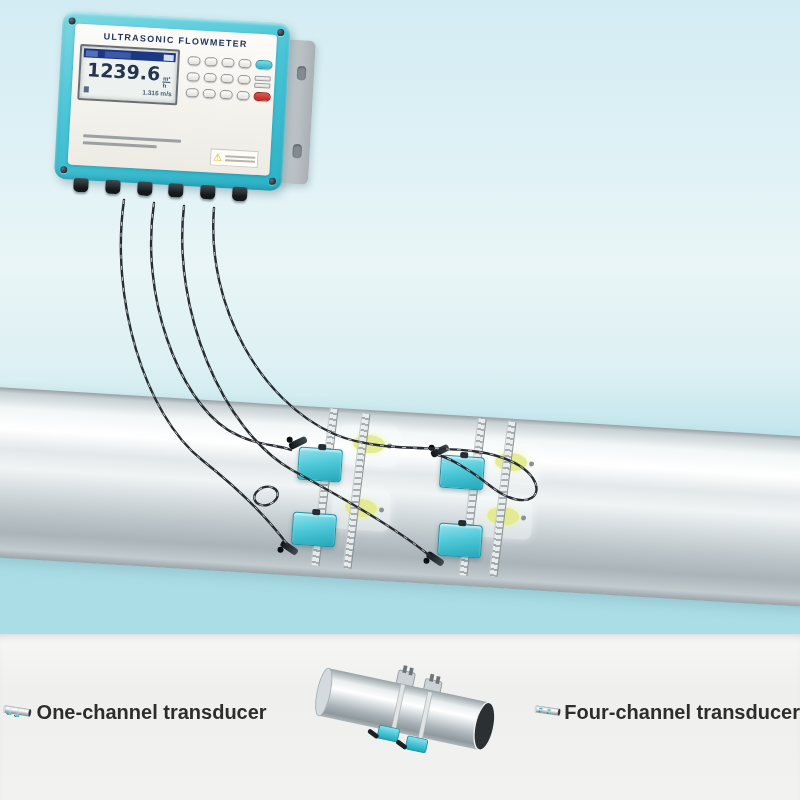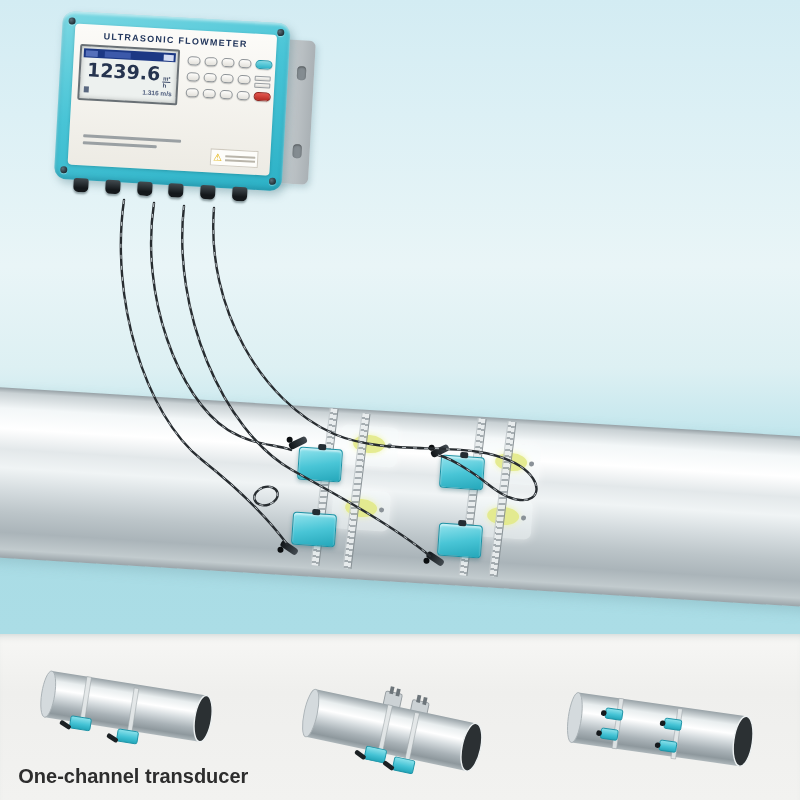--- a/index.html
+++ b/index.html
@@ -101,21 +101,21 @@
 
   .glands { position:absolute; left:20px; right:34px; bottom:-12px; display:flex; justify-content:space-between; }
   .gland { width:15px; height:14px; border-radius:3px 3px 5px 5px;
     background:linear-gradient(#434c51,#14181b 70%); box-shadow:0 2px 2px rgba(20,40,45,.4); }
 
   
   .strip { position:absolute; left:0; top:634px; width:800px; height:166px;
     background:linear-gradient(#f7f7f5,#efefed 35%,#f2f2f0);
     box-shadow:inset 0 7px 9px -7px rgba(140,155,155,.5); }
   .products { display:flex; height:100%; }
-  .product { width:33.333%; display:flex; flex-direction:column; align-items:center; justify-content:flex-end; padding-bottom:12px; }
+  .product { width:33.333%; display:flex; flex-direction:row; align-items:center; justify-content:flex-end; padding-bottom:12px; }
   .product svg { width:240px; height:112px; }
   .product-label { font-size:20px; font-weight:600; color:#2d2d2d; margin-top:2px; white-space:nowrap; }
 </style>
 </head>
 <body>
 
 <div class="frame">
 
   <svg width="0" height="0" style="position:absolute" aria-hidden="true">
     <defs>
@@ -336,17 +336,18 @@
             <rect x="52" y="42" width="18" height="11" rx="2" fill="url(#cyG)" stroke="#1d93a6"></rect>
             <circle cx="50" cy="48" r="3" fill="#15191c"></circle>
             <rect x="116" y="44" width="18" height="11" rx="2" fill="url(#cyG)" stroke="#1d93a6"></rect>
             <circle cx="114" cy="50" r="3" fill="#15191c"></circle>
             <rect x="50" y="64" width="18" height="11" rx="2" fill="url(#cyG)" stroke="#1d93a6"></rect>
             <circle cx="48" cy="70" r="3" fill="#15191c"></circle>
             <rect x="114" y="68" width="18" height="11" rx="2" fill="url(#cyG)" stroke="#1d93a6"></rect>
             <circle cx="112" cy="74" r="3" fill="#15191c"></circle>
           </g>
         </svg>
+        <div class="product-label">Four-channel transducer</div>
       </div>
 
     </div>
   </div>
 </div>
 
 </body></html>

